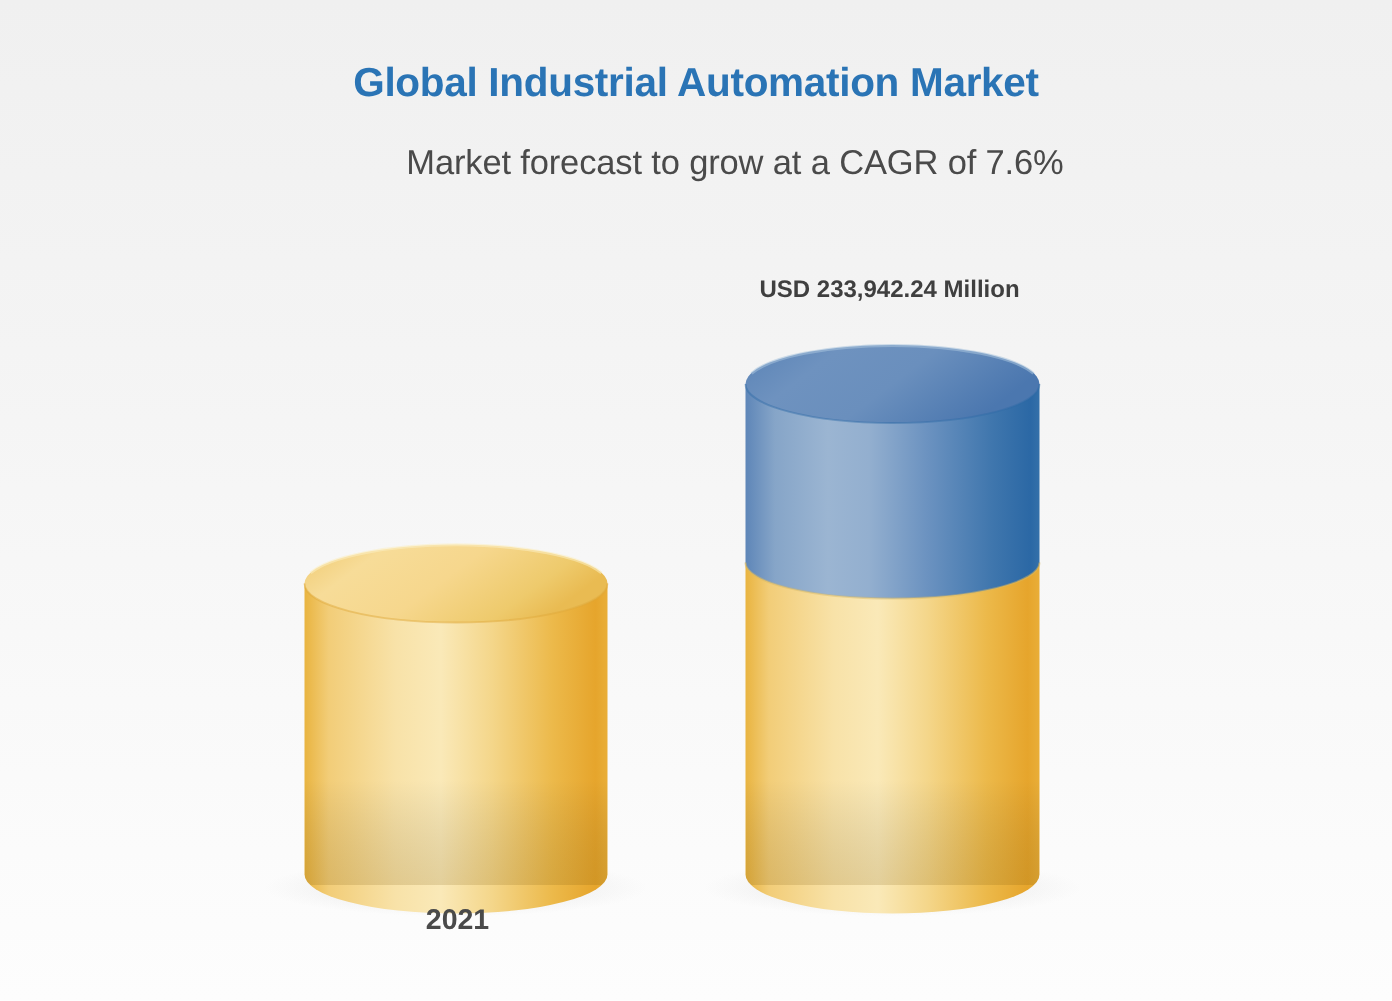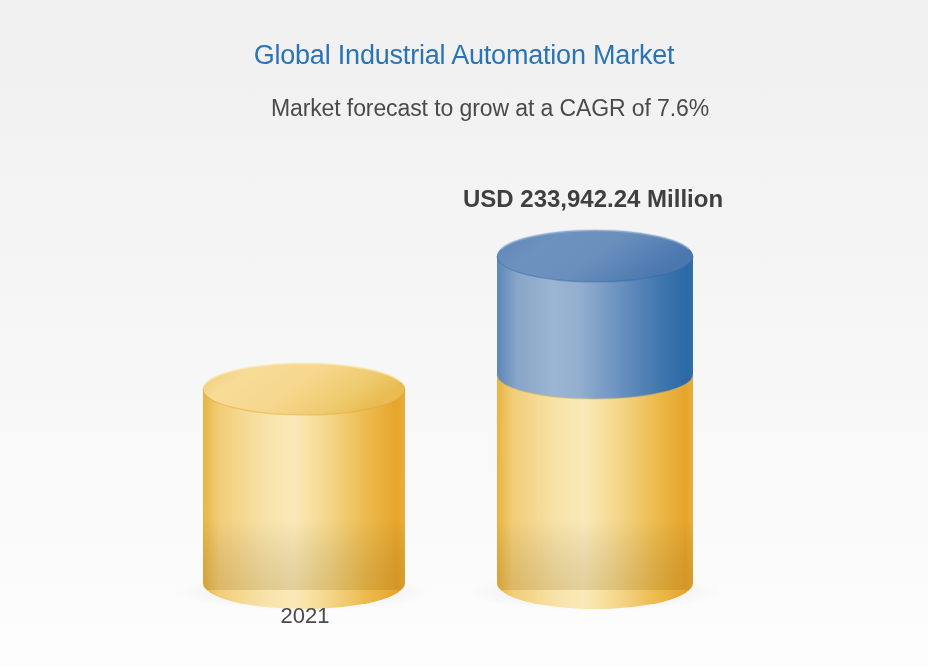--- a/index.html
+++ b/index.html
@@ -18,21 +18,21 @@
     width: 928px;
     height: 667px;
   }
   .chart-title {
     position: absolute;
     top: 40px;
     left: 0;
     width: 928px;
     text-align: center;
     font-size: 27px;
-    font-weight: normal;
+    font-weight: bold;
     color: #2a74b5;
     letter-spacing: -0.2px;
   }
   .chart-subtitle {
     position: absolute;
     top: 95px;
     left: 0;
     width: 928px;
     text-align: center;
     font-size: 23px;
@@ -43,41 +43,41 @@
   }
   .plot-area {
     position: absolute;
     top: 0;
     left: 0;
     width: 928px;
     height: 667px;
   }
   .value-label {
     position: absolute;
-    font-size: 24px;
+    font-size: 16px;
     font-weight: bold;
     color: #3f3f3f;
     white-space: nowrap;
     text-align: center;
   }
   .value-label-2021 {
     left: 152px;
     top: 310px;
     width: 306px;
   }
   .value-label-2028 {
     left: 440px;
     top: 185px;
     width: 306px;
   }
   .cat-label {
     position: absolute;
     top: 603px;
-    font-size: 22px;
-    font-weight: normal;
+    font-size: 19px;
+    font-weight: bold;
     color: #4a4a4a;
     text-align: center;
     width: 200px;
   }
   .cat-label-2021 { left: 205px; }
   .cat-label-2028 { left: 495px; }
   svg.cyl-layer {
     position: absolute;
     top: 0;
     left: 0;

